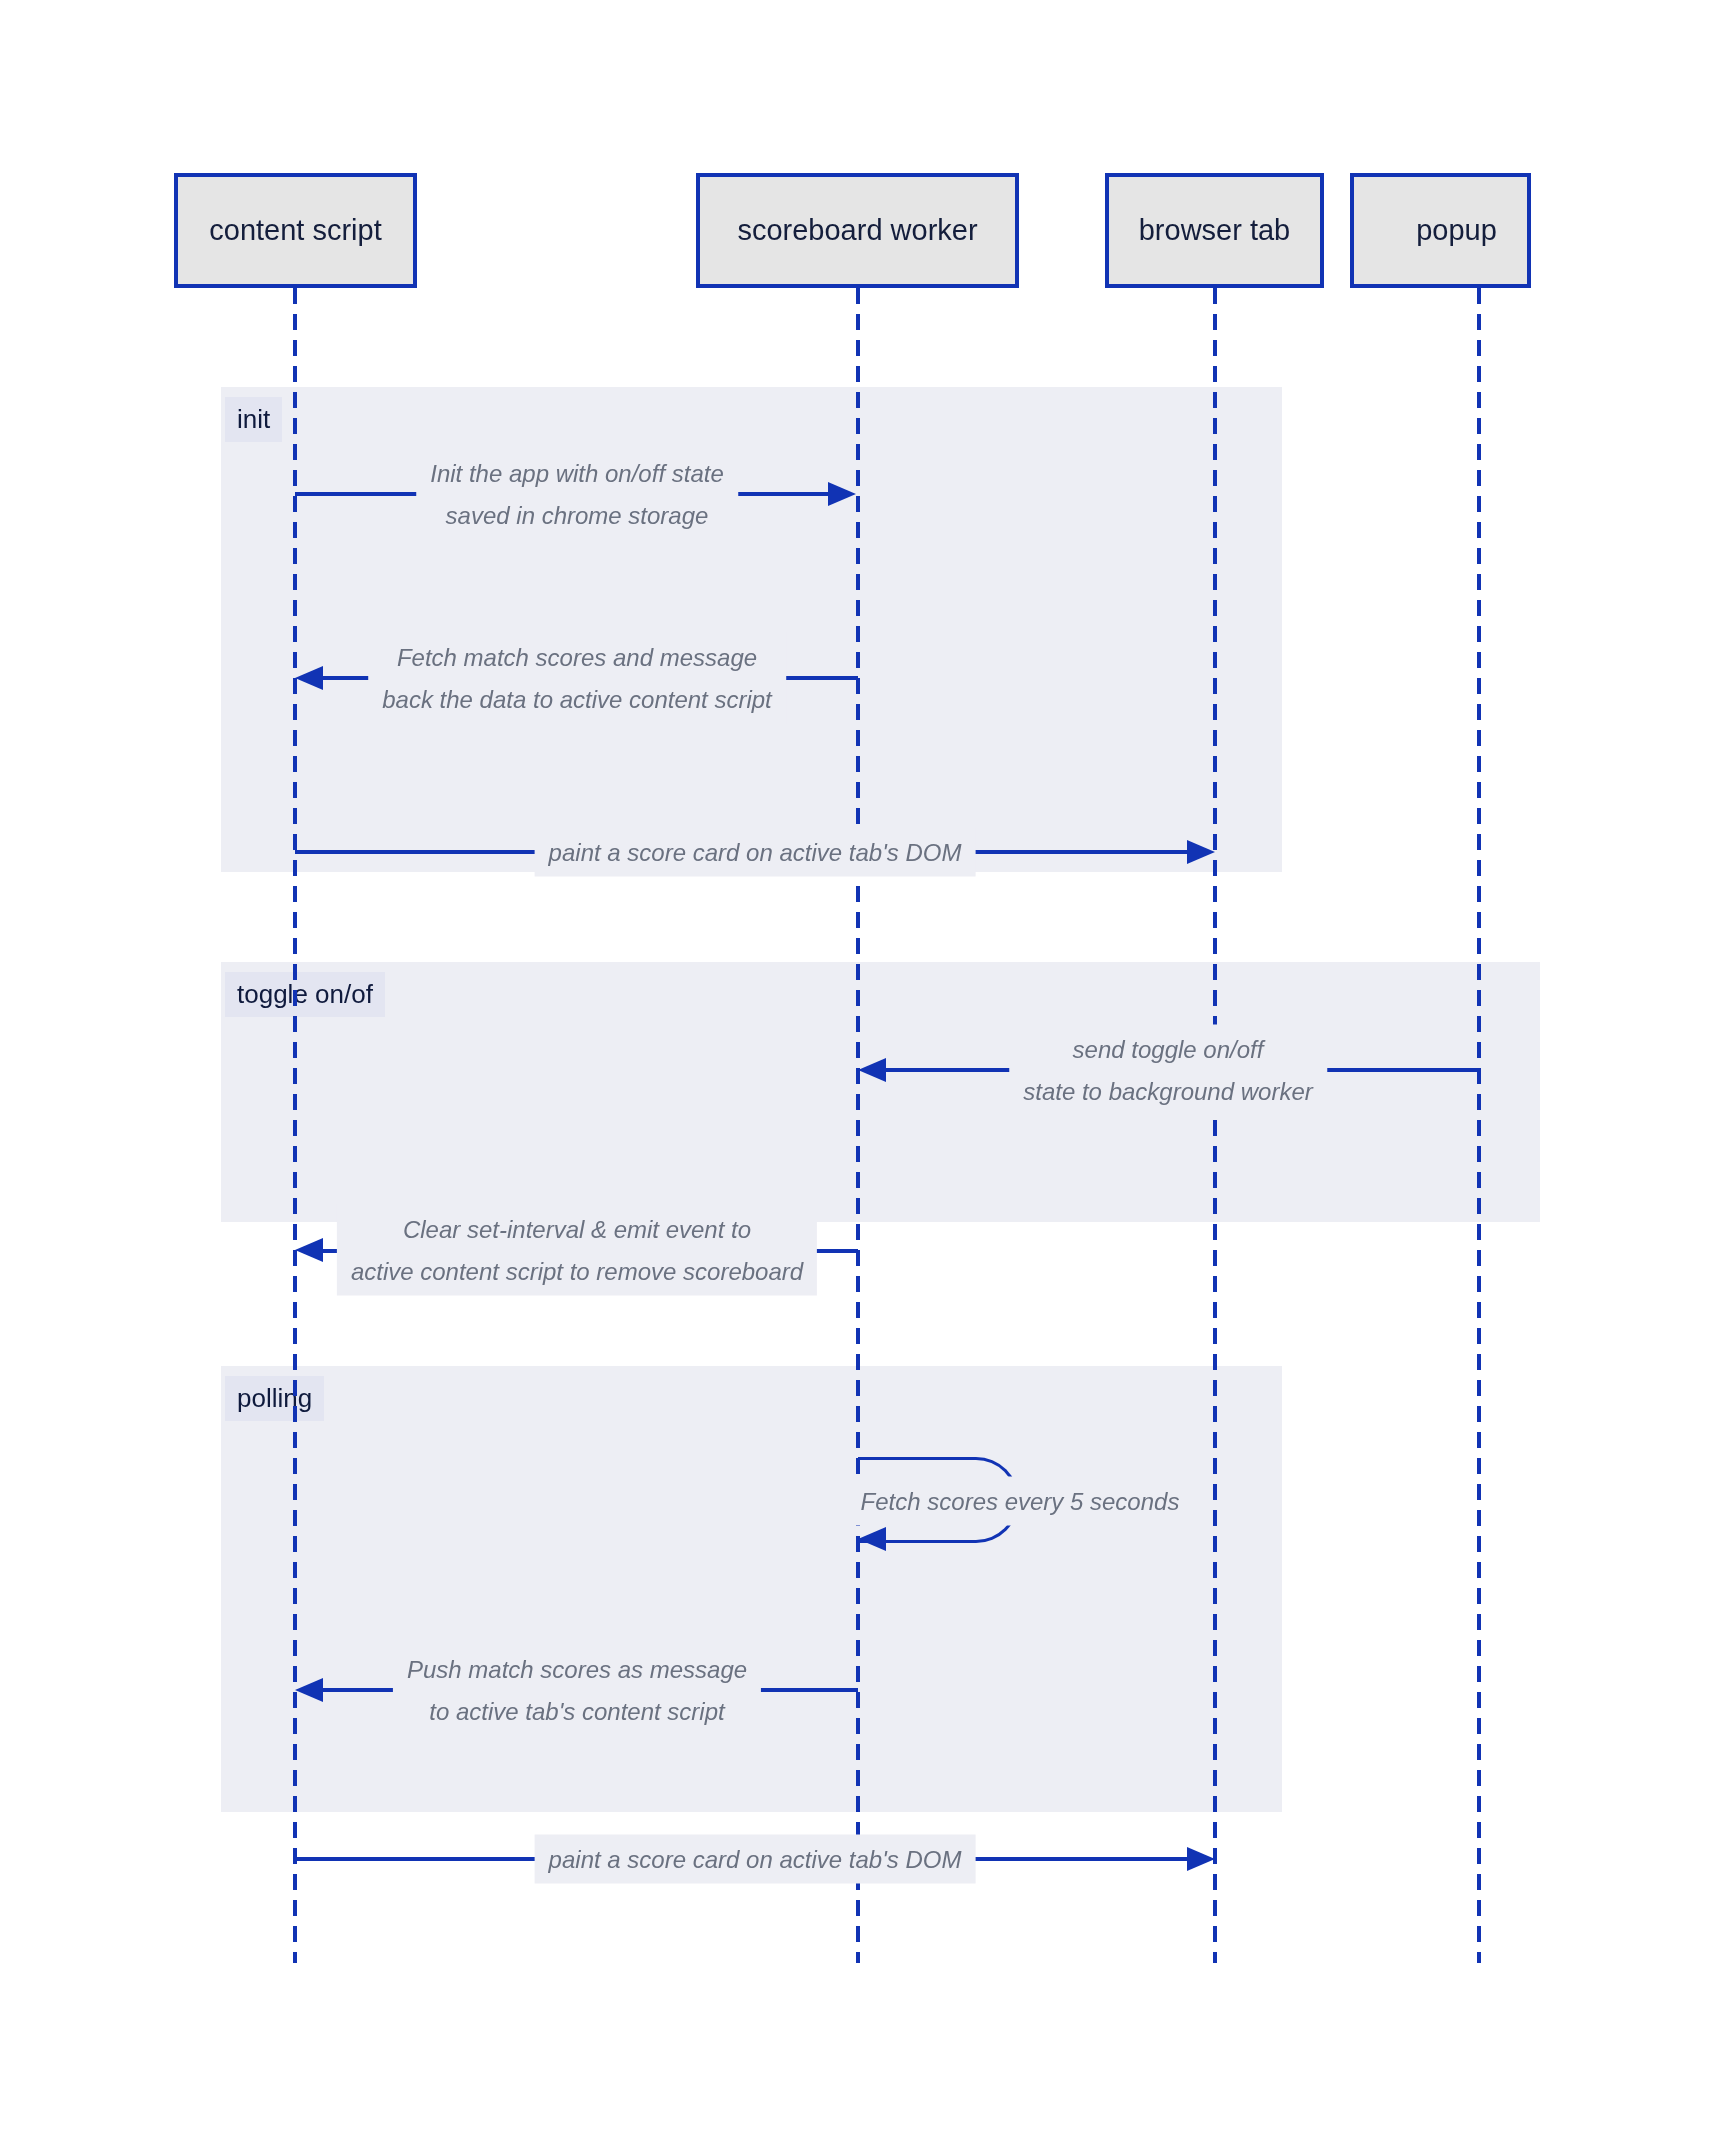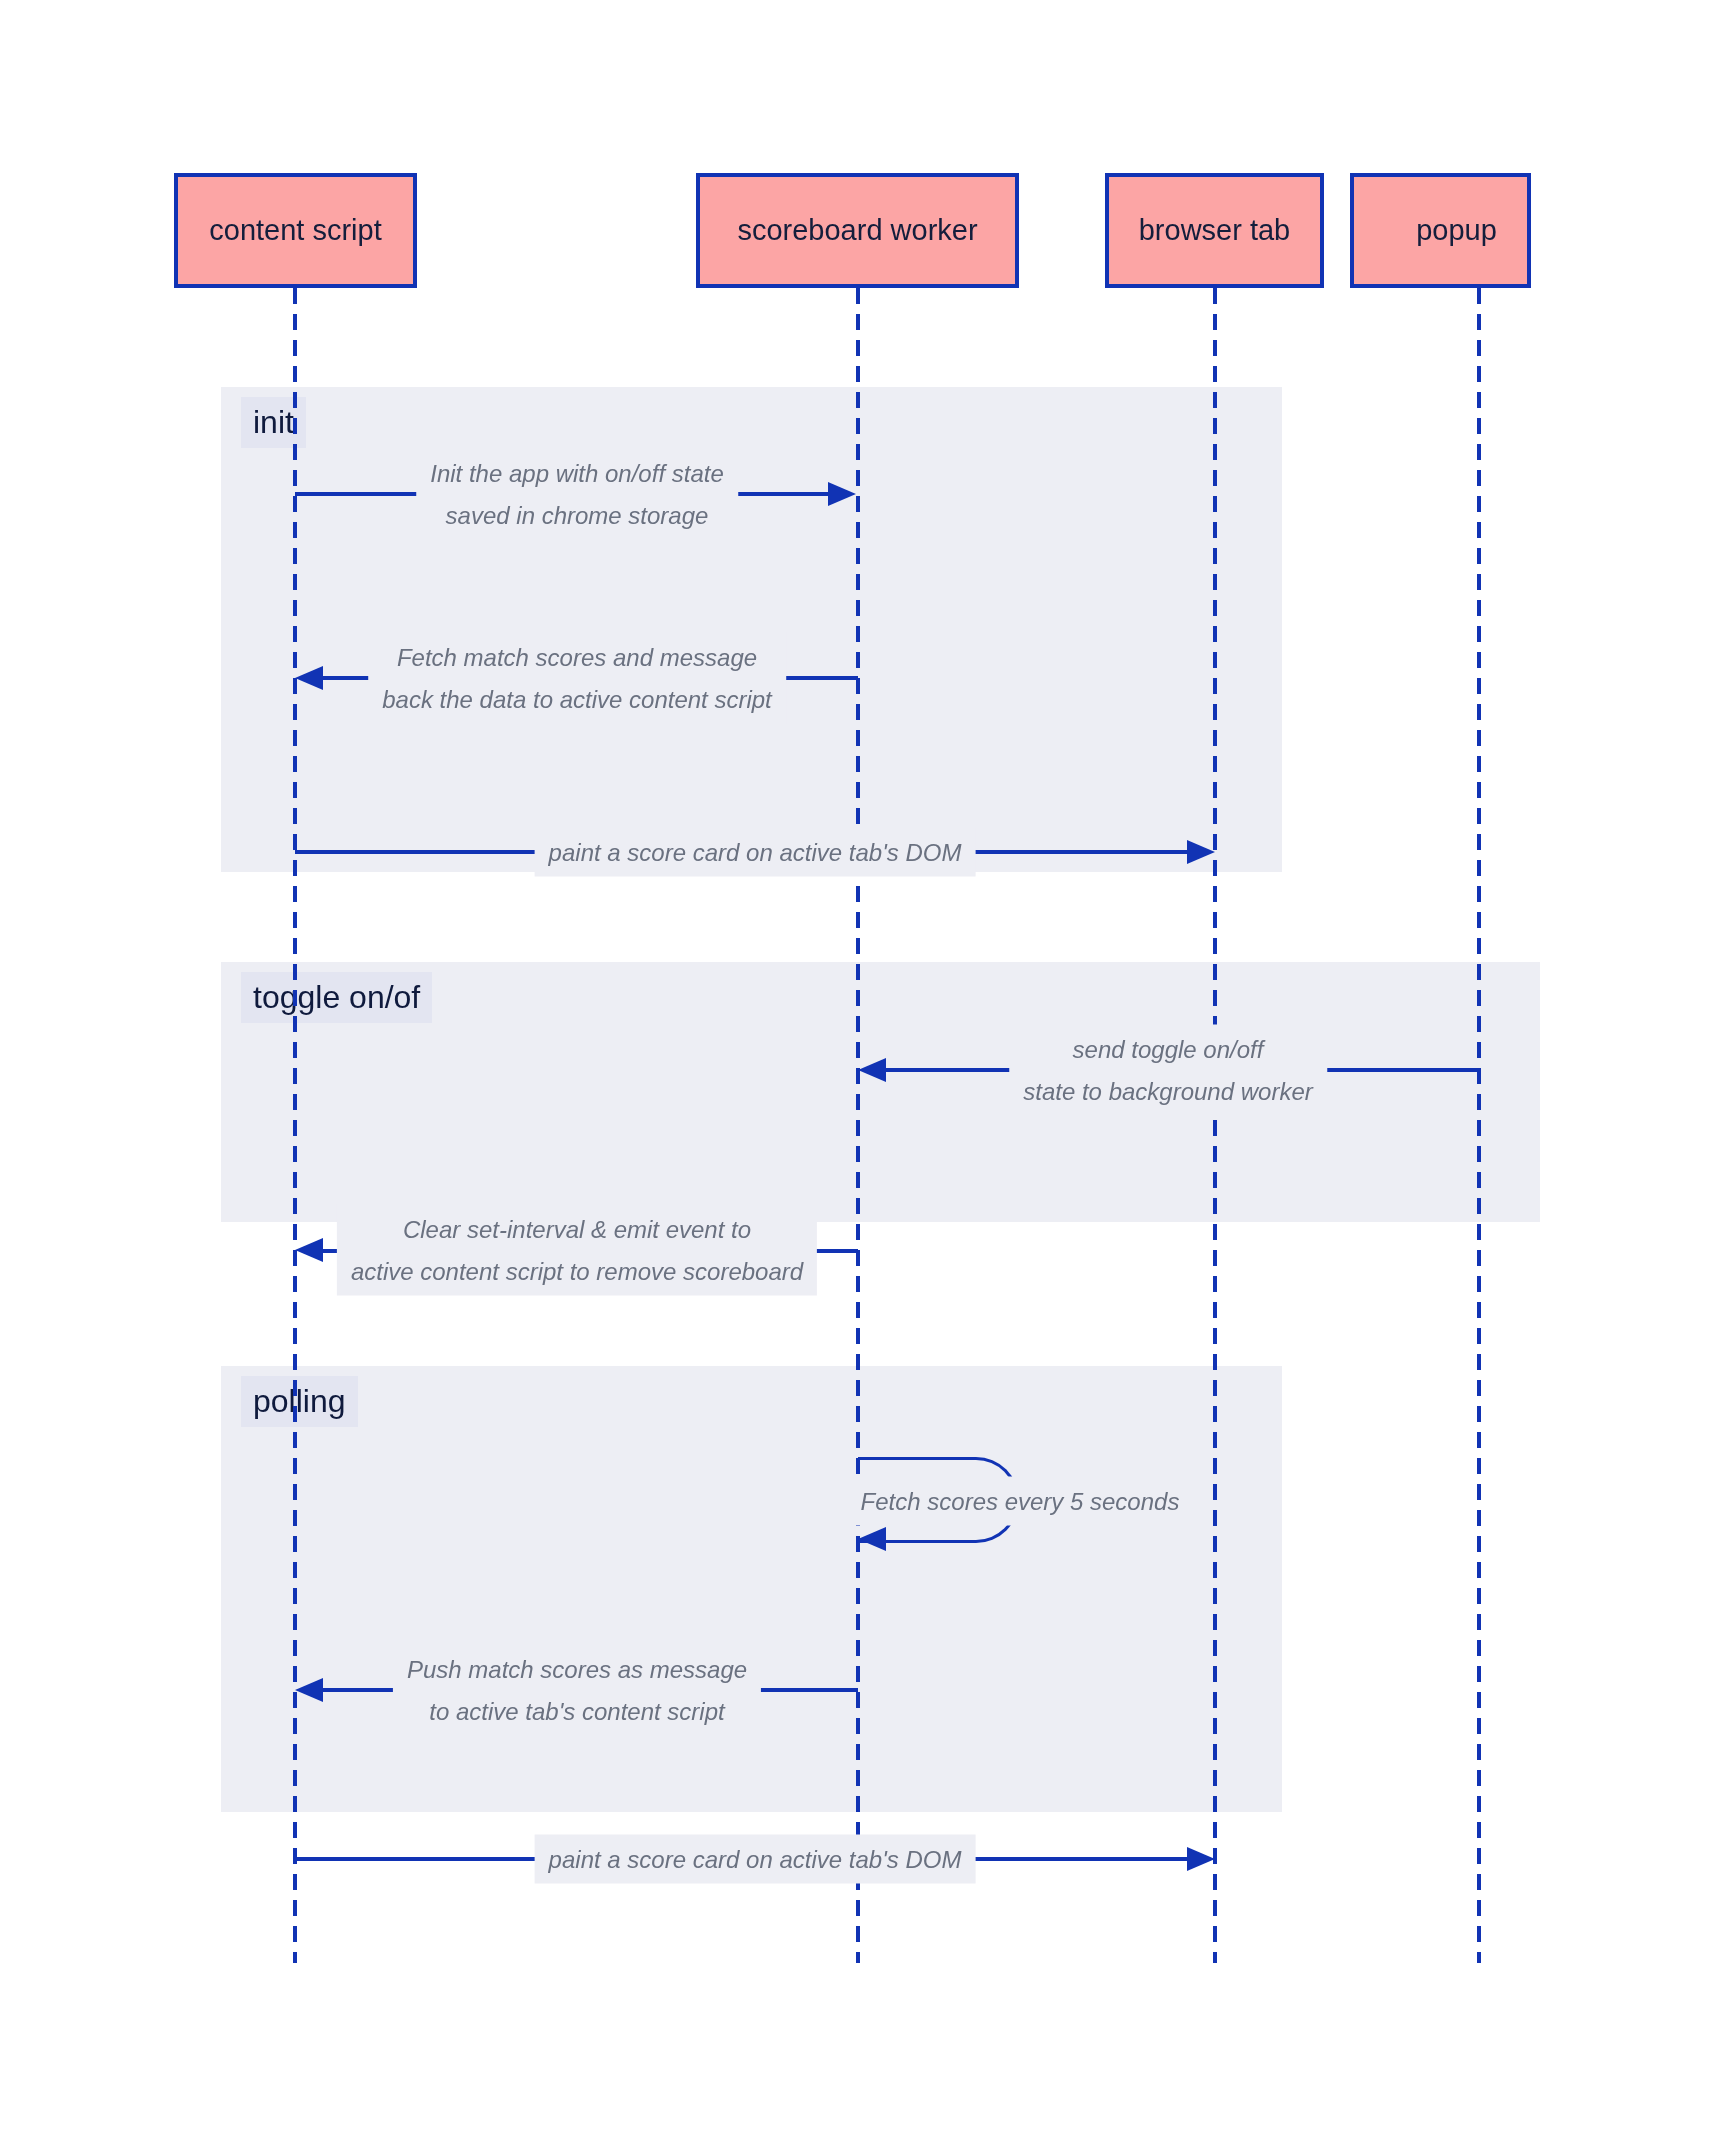--- a/index.html
+++ b/index.html
@@ -1,39 +1,39 @@
 <!DOCTYPE html>
 <html style="font-size:14px"><head>
 <meta charset="utf-8">
 <style>
   html,body{margin:0;padding:0;background:#ffffff;}
   .canvas{position:relative;width:1733px;height:2155px;background:#ffffff;overflow:hidden;
           font-family:"Liberation Sans", sans-serif;}
 
   
-  .participant{position:absolute;top:173px;height:115px;background:#fca5a5;border:4.3px solid #1133b4;
+  .participant{position:absolute;top:173px;height:115px;background:#e5e5e5;border:4.3px solid #1133b4;
                display:flex;align-items:center;justify-content:center;z-index:6;box-sizing:border-box;}
   .participant span{font-size:29px;color:#141e3c;}
   .p1{left:174px;width:243px;}
   .p2{left:696px;width:323px;}
   .p3{left:1105px;width:219px;}
   .p4{left:1350px;width:181px;padding-left:32px;}
 
   
   .lifeline{position:absolute;top:288px;height:1675px;width:4.3px;z-index:3;
             background:repeating-linear-gradient(to bottom,#1133b4 0px,#1133b4 15.6px,transparent 15.6px,transparent 26px);}
   .l1{left:293px;} .l2{left:856px;} .l3{left:1213px;} .l4{left:1477px;}
 
   
   .frame{position:absolute;background:#edeef4;z-index:1;}
   .f-init{left:221px;top:387px;width:1061px;height:485px;}
   .f-toggle{left:221px;top:962px;width:1319px;height:260px;}
   .f-polling{left:221px;top:1366px;width:1061px;height:446px;}
-  .frame-label{position:absolute;left:20px;top:10.4px;background:#e3e5f1;color:#0f1a3d;
-               font-size:32px;padding:7px 12px;z-index:2;white-space:nowrap;}
+  .frame-label{position:absolute;left:4px;top:10.4px;background:#e3e5f1;color:#0f1a3d;
+               font-size:26px;padding:7px 12px;z-index:2;white-space:nowrap;}
 
   
   .msg-line{position:absolute;height:3.5px;background:#1133b4;z-index:4;}
   .arrow{position:absolute;width:0;height:0;z-index:4;
          border-top:12px solid transparent;border-bottom:12px solid transparent;}
   .arrow.right{border-left:28px solid #1133b4;}
   .arrow.left{border-right:28px solid #1133b4;}
   .msg-label{position:absolute;transform:translate(-50%,-50%);text-align:center;z-index:5;
              background:#edeef4;padding:3.5px 14px;color:#6a7180;font-size:24px;font-style:italic;
              line-height:42px;white-space:nowrap;}

